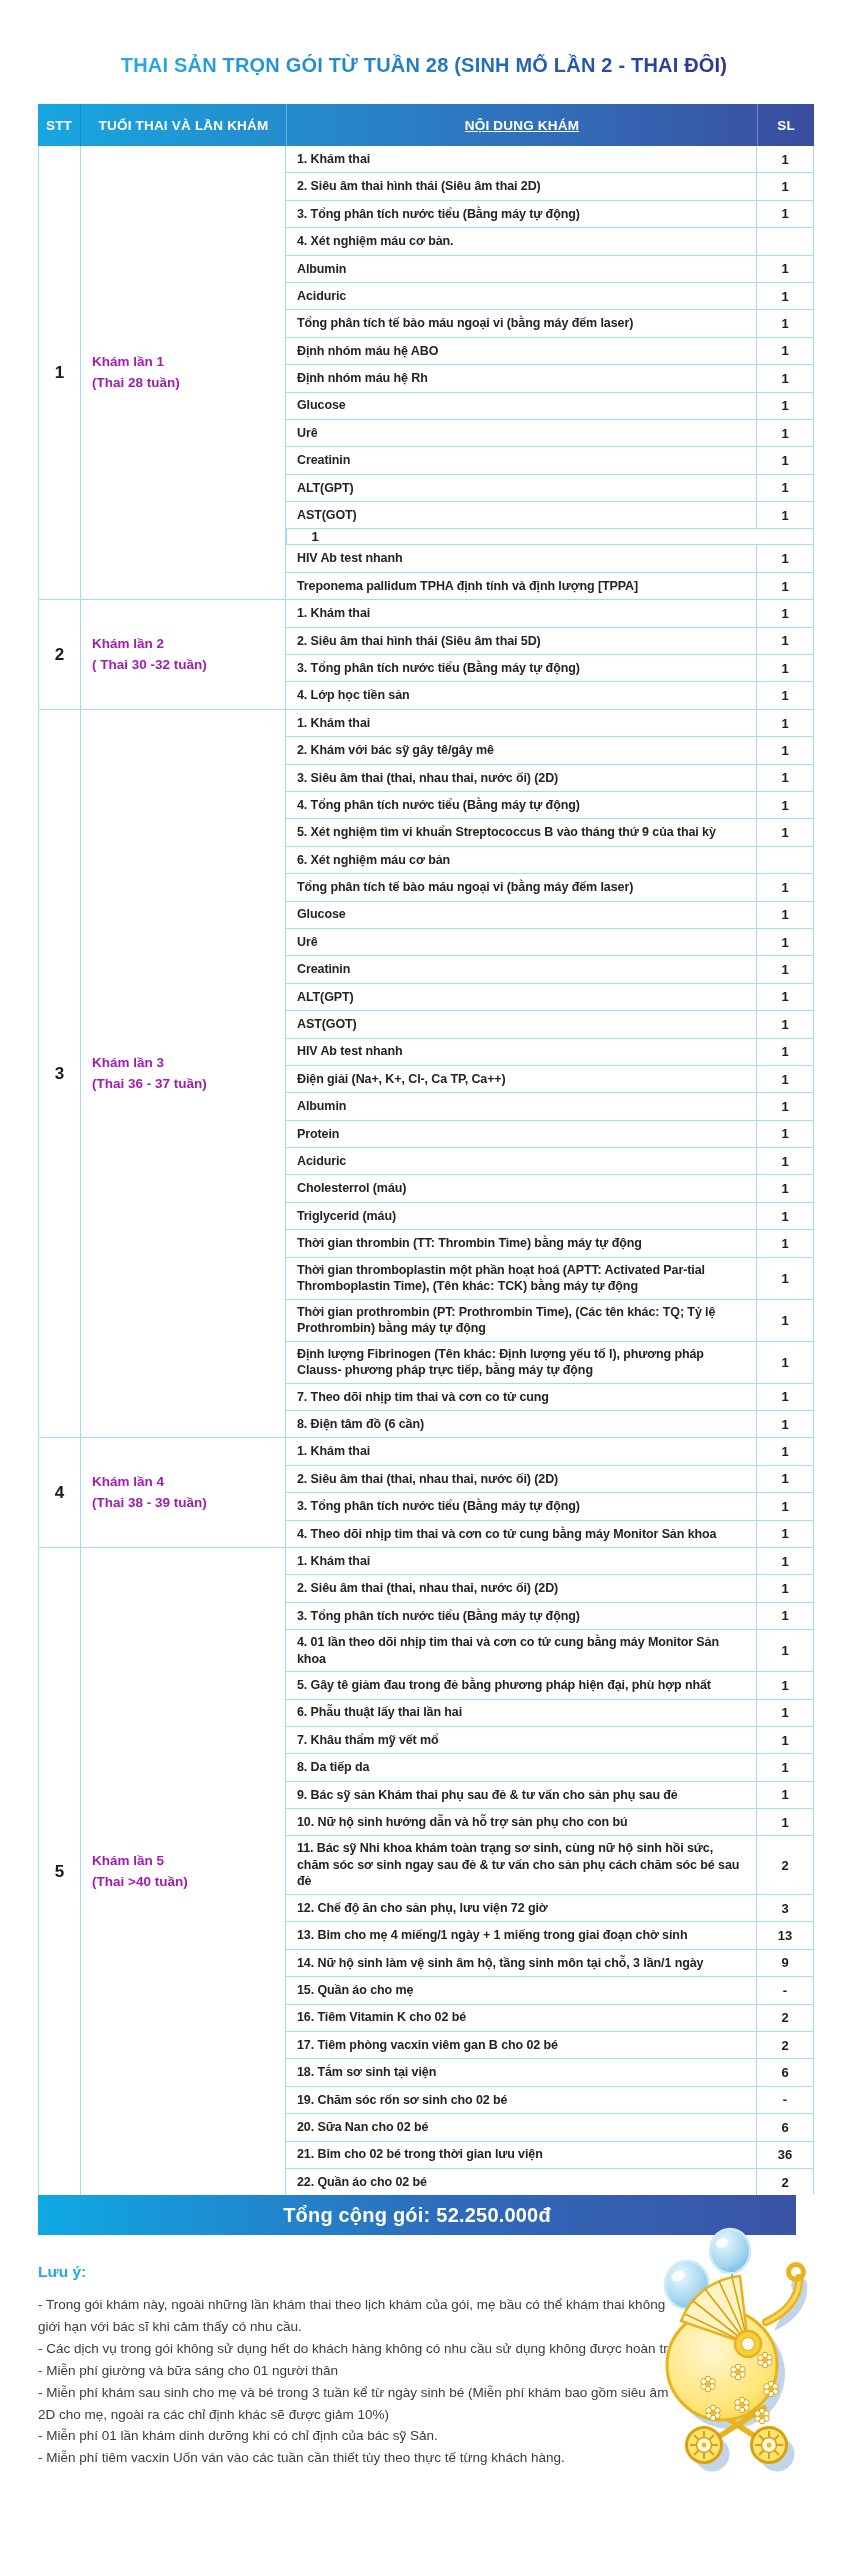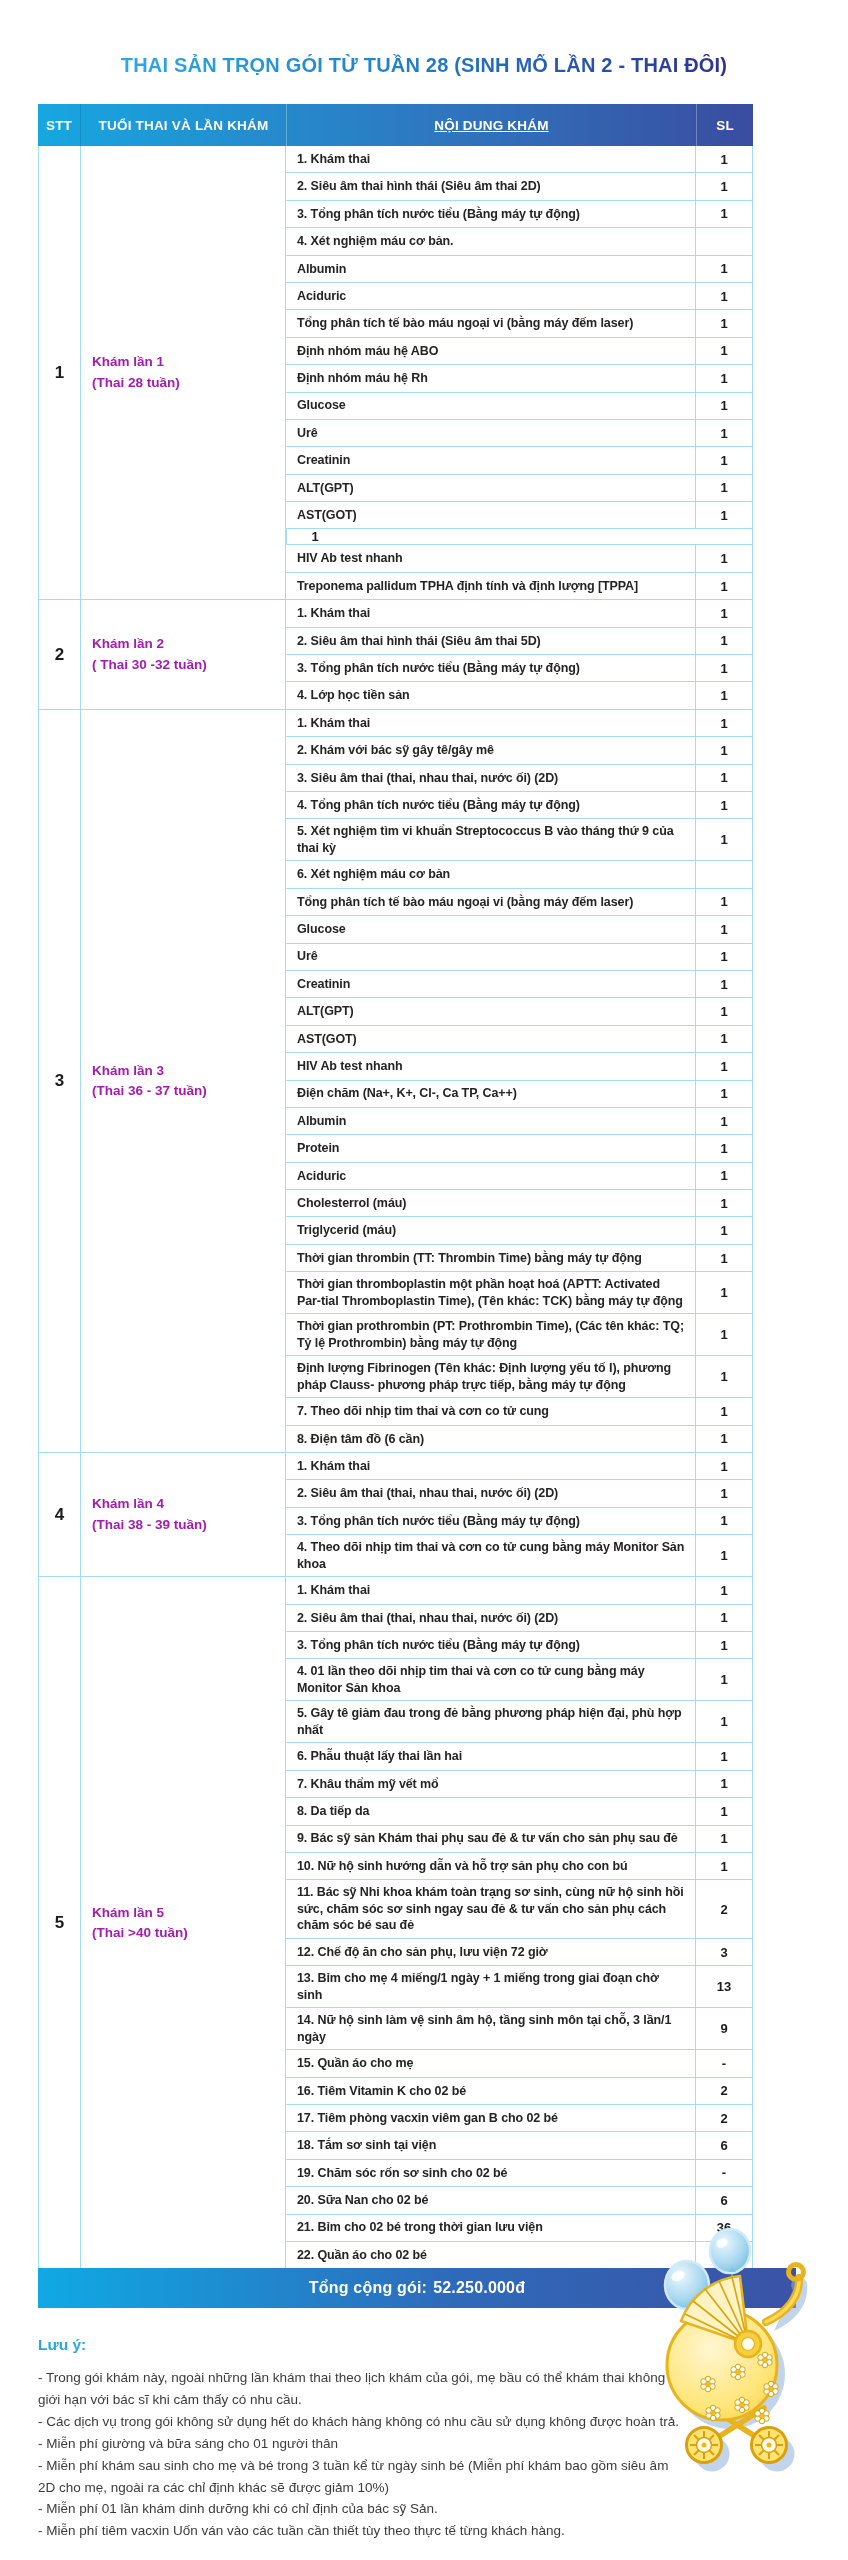--- a/index.html
+++ b/index.html
@@ -5,21 +5,21 @@
   html,body{margin:0;padding:0;background:#ffffff;}
   body{width:848px;font-family:"Liberation Sans","DejaVu Sans",sans-serif;}
   .page{position:relative;width:848px;height:2560px;overflow:hidden;background:#fff;}
 
   
   .title{margin:0;padding-top:53px;text-align:center;font-size:20px;line-height:24px;font-weight:bold;letter-spacing:0.2px;}
   .title .grad{background:linear-gradient(90deg,#2BAAE2 0%,#1F7FC8 48%,#2E3192 100%);
     -webkit-background-clip:text;background-clip:text;color:transparent;}
 
   
-  .table-wrap{margin:27px 0 0 38px;width:715px;}
+  .table-wrap{margin:27px 0 0 38px;width:776px;}
   .thead{display:flex;height:42px;background:linear-gradient(90deg,#17A7E0 0%,#2F75BE 58%,#3A4C9F 100%);
     color:#fff;font-weight:bold;}
   .th{display:flex;align-items:center;justify-content:center;font-size:13.5px;letter-spacing:0.2px;box-sizing:border-box;}
   .th-stt{width:42px;}
   .th-visit{width:206px;border-left:1px solid rgba(0,90,150,0.28);}
   .th-content{flex:1;border-left:1px solid rgba(255,255,255,0.30);text-decoration:underline;}
   .th-sl{width:57px;border-left:1px solid rgba(255,255,255,0.30);}
 
   .tbody{border-left:1px solid #A5DCF5;border-right:1px solid #A5DCF5;}
   .tgroup{display:flex;border-top:1px solid #A5DCF5;}
@@ -30,21 +30,21 @@
     padding-left:11px;box-sizing:border-box;font-size:13.5px;font-weight:bold;color:#a21caf;line-height:1.5;flex-shrink:0;}
   .g-items{flex:1;display:flex;flex-direction:column;}
   .irow{display:flex;flex:1;}
   .irow + .irow{border-top:1px solid #A5DCF5;}
   .ilabel{flex:1;min-height:26.4px;box-sizing:border-box;padding:4px 8px 4px 11px;display:flex;align-items:center;
     font-size:12.5px;font-weight:bold;color:#242424;line-height:1.32;letter-spacing:-0.1px;}
   .iqty{width:57px;border-left:1px solid #A5DCF5;box-sizing:border-box;display:flex;align-items:center;justify-content:center;
     font-size:13px;font-weight:bold;color:#1c1c1c;flex-shrink:0;}
 
   .total-band{width:758px;height:40px;background:linear-gradient(90deg,#0FA9E4 0%,#2F6ABA 55%,#3A53A6 100%);
-    display:flex;align-items:center;justify-content:center;color:#fff;font-weight:bold;font-size:16px;letter-spacing:0.2px;}
+    display:flex;align-items:center;justify-content:center;color:#fff;font-weight:bold;font-size:20px;letter-spacing:0.2px;}
   .total-band .v{margin-left:6px;}
 
   
   .notes{margin:28px 0 0 38px;width:646px;}
   .notes-title{color:#29A8E0;font-weight:bold;font-size:15.5px;margin-bottom:13px;}
   .note-line{font-size:13.5px;color:#3c3c3c;line-height:1.62;}
 
   
   .illus{position:absolute;left:650px;top:2224px;width:178px;height:252px;z-index:3;pointer-events:none;}
 </style>
@@ -219,21 +219,21 @@
             </div>
             <div class="irow">
               <div class="ilabel">AST(GOT)</div>
               <div class="iqty">1</div>
             </div>
             <div class="irow">
               <div class="ilabel">HIV Ab test nhanh</div>
               <div class="iqty">1</div>
             </div>
             <div class="irow">
-              <div class="ilabel">Điện chăm (Na+, K+, Cl-, Ca  TP, Ca++)</div>
+              <div class="ilabel">Điện giải (Na+, K+, Cl-, Ca  TP, Ca++)</div>
               <div class="iqty">1</div>
             </div>
             <div class="irow">
               <div class="ilabel">Albumin</div>
               <div class="iqty">1</div>
             </div>
             <div class="irow">
               <div class="ilabel">Protein</div>
               <div class="iqty">1</div>
             </div>

